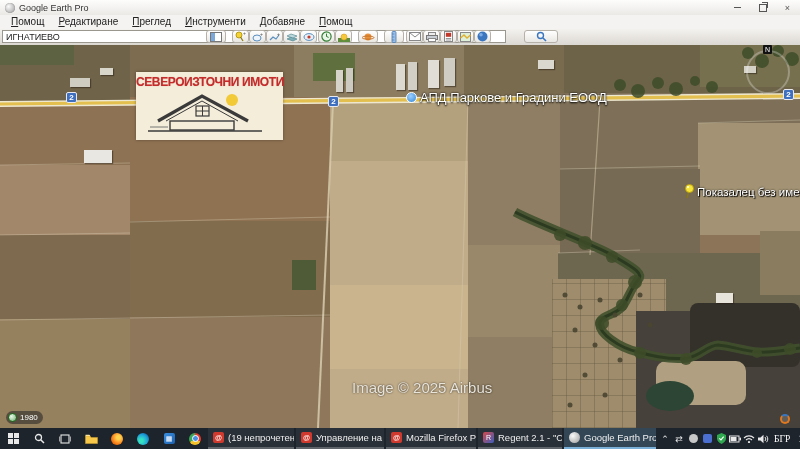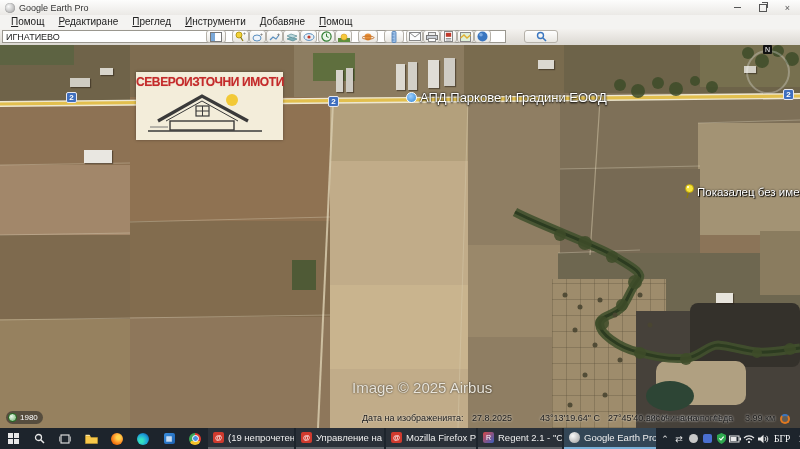--- a/index.html
+++ b/index.html
@@ -363,31 +363,20 @@
 
 
     <div class="copyright">Image © 2025 Airbus</div>
 
 
     <div class="history-chip">
       <span class="hist-clock"></span>
       <span>1980</span>
     </div>
 
-    <div class="statusrow">
-      <span style="left:362px">Дата на изображенията:</span>
-      <span style="left:472px">27.8.2025</span>
-
-      <span style="left:540px">43°13'19.64" С</span>
-      <span style="left:608px">27°45'40.29" И</span>
-      <span style="left:680px">височ.</span>
-      <span style="left:712px">41 м</span>
-    <span style="left: 646px;">височина на погледа</span>
-        <span style="left: 745px;">3.99 км</span>
-      </div>
     <div class="statusrow" style="top:368px">
       
     </div>
     <div class="statusrow" style="top:368px">
       
     </div>
     <div class="statusrow" style="top:368px;left:0;width:800px">
       
     </div>
     <div class="statusrow" style="top:368px">

